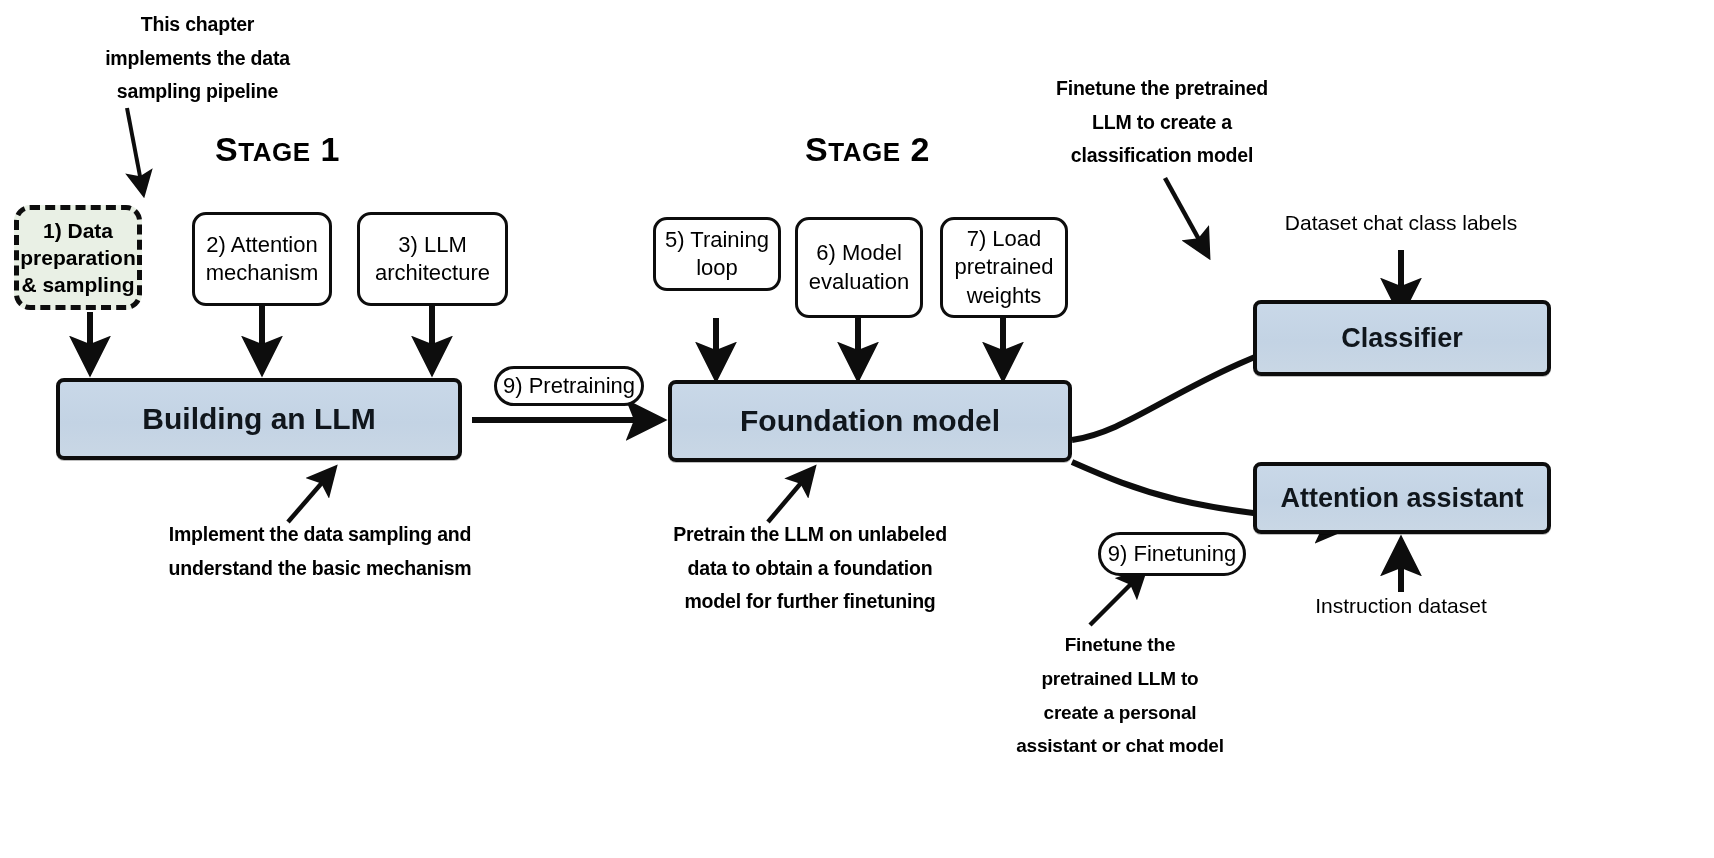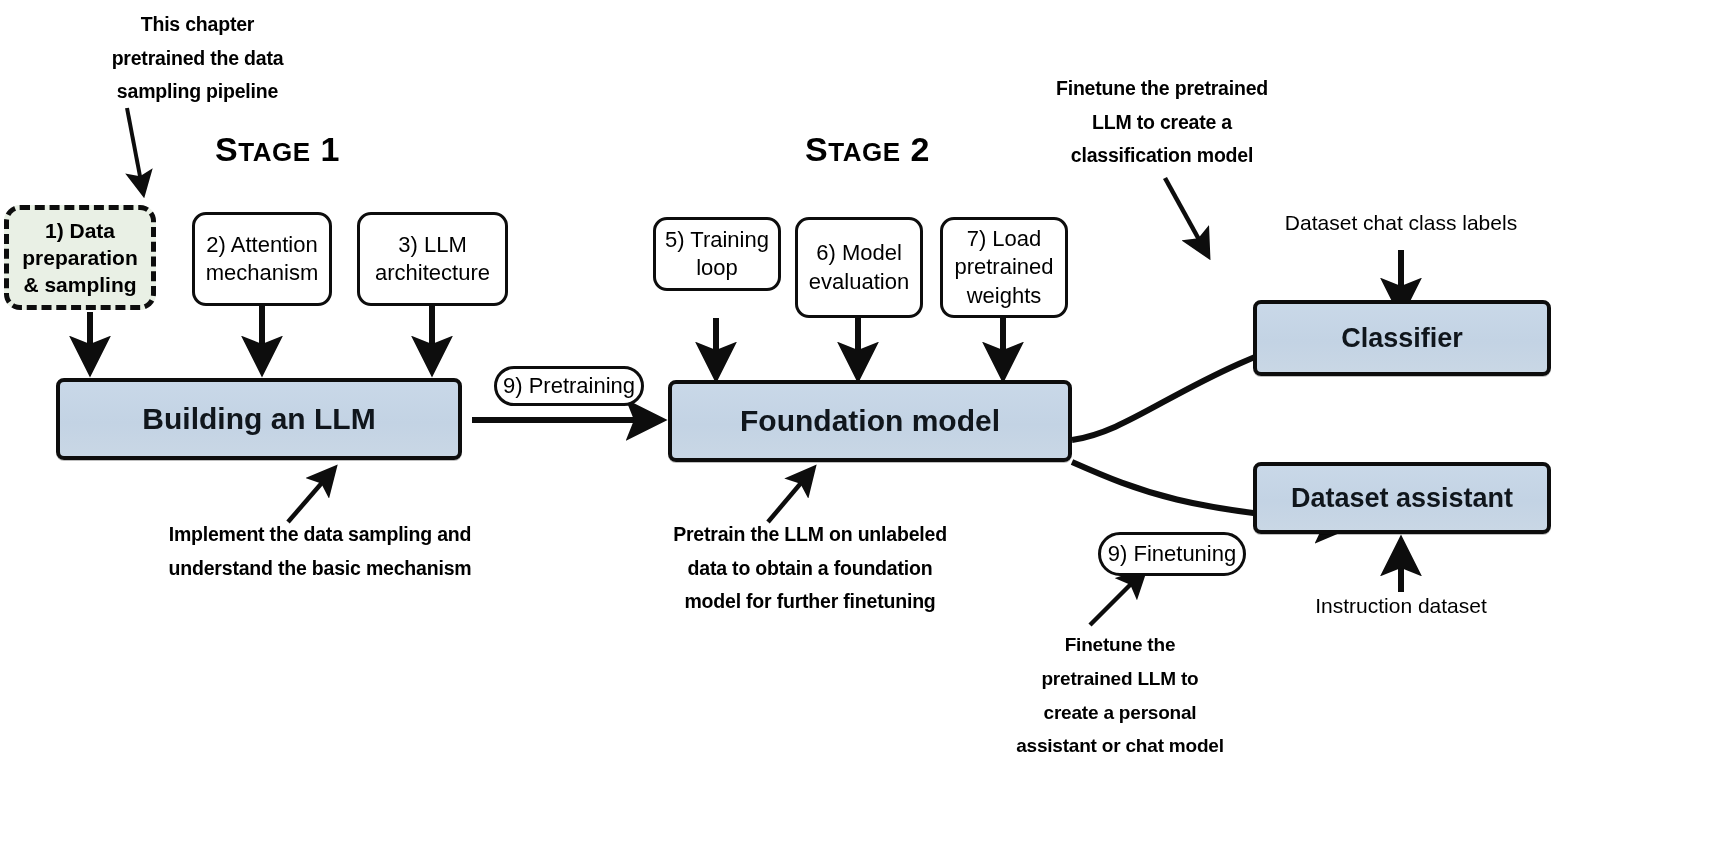--- a/index.html
+++ b/index.html
@@ -154,33 +154,33 @@
     <path d="M1072,440 C1140,430 1190,368 1352,324" stroke="#0d0d0d" stroke-width="6" fill="none" marker-end="url(#ahs)"></path>
 
     <path d="M1072,462 C1140,492 1190,512 1352,522" stroke="#0d0d0d" stroke-width="6" fill="none" marker-end="url(#ahs)"></path>
 
     <path d="M1401,250 L1401,310" stroke="#0d0d0d" stroke-width="6" fill="none" marker-end="url(#ah)"></path>
 
     <path d="M1401,592 L1401,544" stroke="#0d0d0d" stroke-width="6" fill="none" marker-end="url(#ah)"></path>
   </svg>
 
   <div class="abs annot" style="left:65px;top:8px;width:265px;">This chapter
-pretrained the data
+implements the data
 sampling pipeline</div>
 
   <div class="abs stage-title" style="left:145px;top:132px;width:265px;">
     <span class="cap">S</span><span class="sc">TAGE</span><span class="cap"> 1</span>
   </div>
 
   <div class="abs stage-title" style="left:735px;top:132px;width:265px;">
     <span class="cap">S</span><span class="sc">TAGE</span><span class="cap"> 2</span>
   </div>
 
 
-  <div class="abs dashbox" style="left:4px;top:205px;width:152px;height:105px;">1) Data
+  <div class="abs dashbox" style="left:14px;top:205px;width:128px;height:105px;">1) Data
 preparation
 &amp; sampling</div>
 
   <div class="abs stepbox" style="left:192px;top:212px;width:140px;height:94px;">2) Attention
 mechanism</div>
 
   <div class="abs stepbox" style="left:357px;top:212px;width:151px;height:94px;">3) LLM
 architecture</div>
 
   <div class="abs stepbox" style="left:653px;top:217px;width:128px;height:74px;">5) Training
@@ -197,21 +197,21 @@
 
 
   <div class="abs pill" style="left:1098px;top:532px;width:148px;height:44px;">9) Finetuning</div>
 
   <div class="abs bluebox" style="left:56px;top:378px;width:406px;height:82px;font-size:30px;">Building an LLM</div>
 
   <div class="abs bluebox" style="left:668px;top:380px;width:404px;height:82px;font-size:30px;">Foundation model</div>
 
   <div class="abs bluebox" style="left:1253px;top:300px;width:298px;height:76px;font-size:27px;">Classifier</div>
 
-  <div class="abs bluebox" style="left:1253px;top:462px;width:298px;height:72px;font-size:27px;">Dataset assistant</div>
+  <div class="abs bluebox" style="left:1253px;top:462px;width:298px;height:72px;font-size:27px;">Attention assistant</div>
 
   <div class="abs annot" style="left:110px;top:518px;width:420px;">Implement the data sampling and
 understand the basic mechanism</div>
 
   <div class="abs annot" style="left:600px;top:518px;width:420px;">Pretrain the LLM on unlabeled
 data to obtain a foundation
 model for further finetuning</div>
 
   <div class="abs annot" style="left:1012px;top:72px;width:300px;">Finetune the pretrained
 LLM to create a

